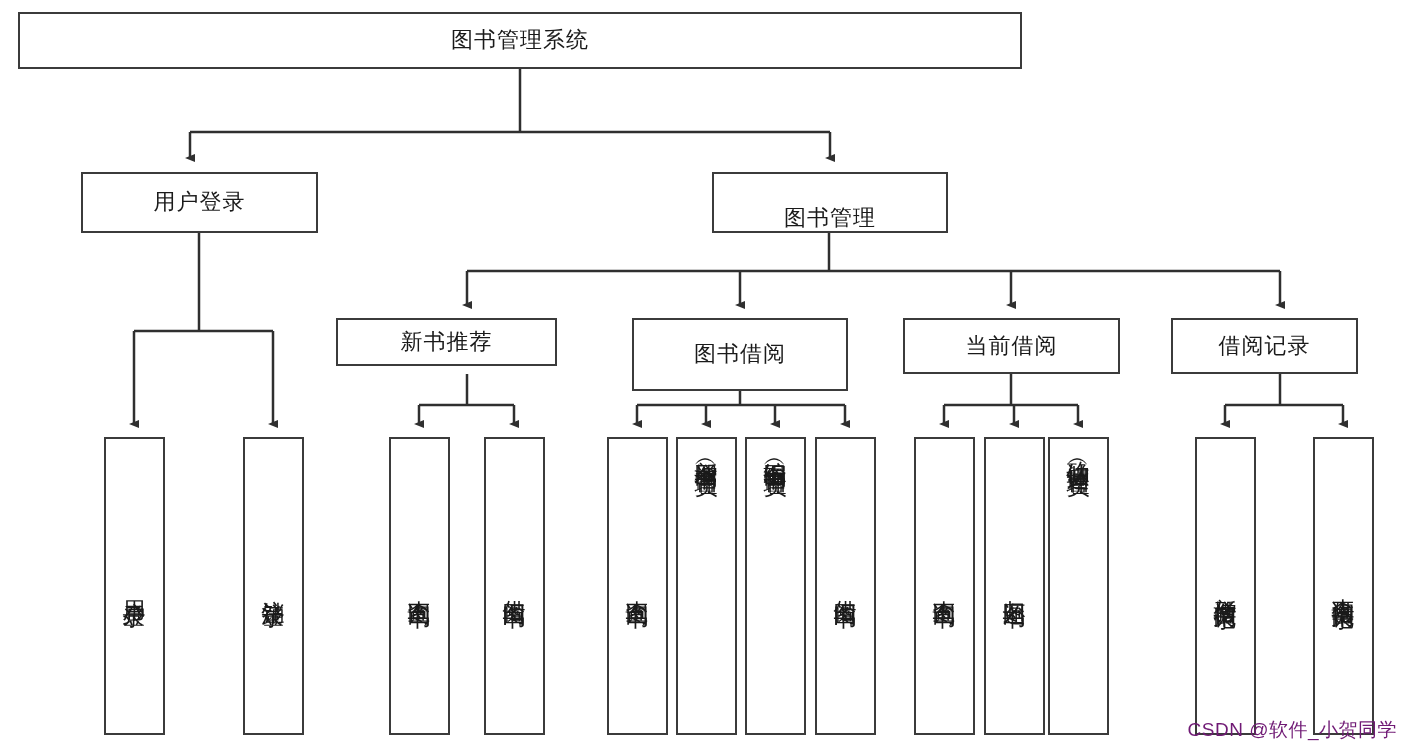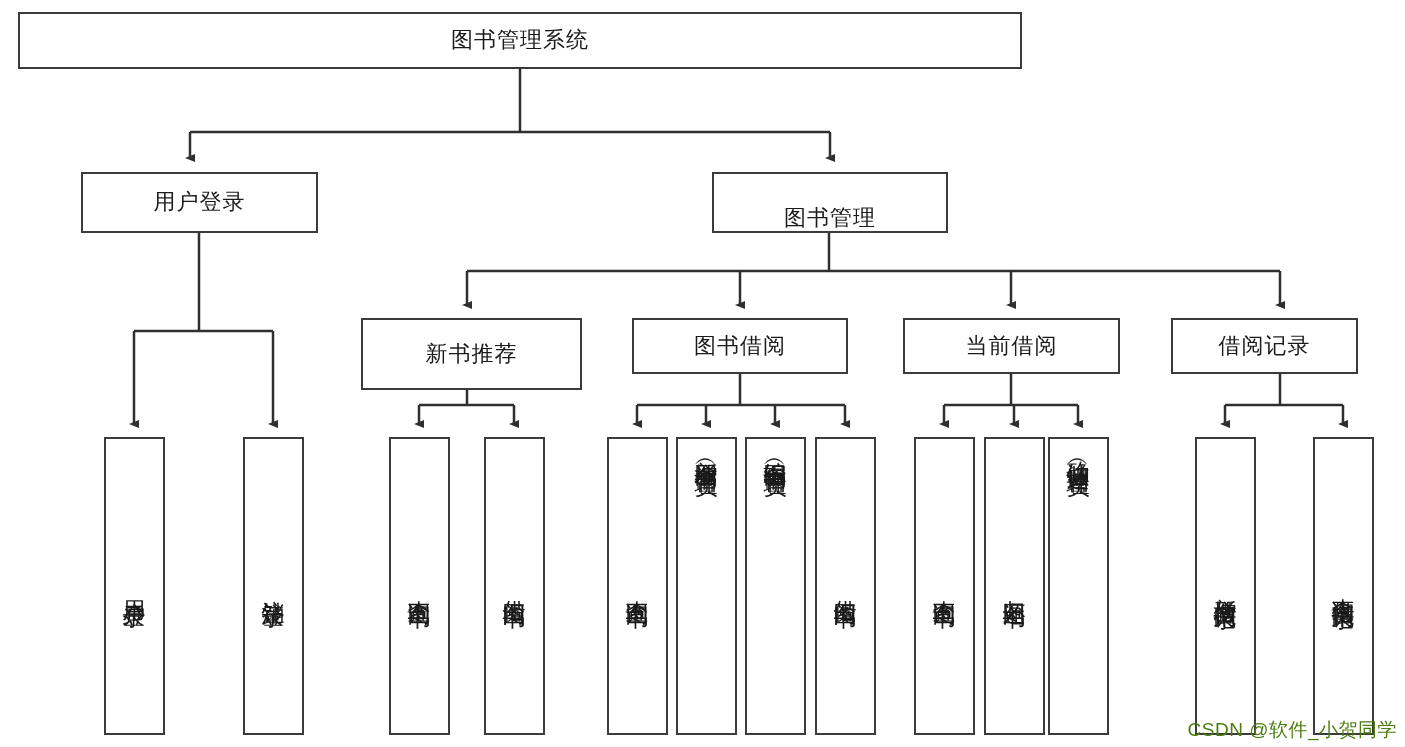--- a/index.html
+++ b/index.html
@@ -57,21 +57,21 @@
   }
   .node.vert.centered {
     align-items: center;
     padding-top: 0;
   }
   .watermark {
     position: absolute;
     right: 8px;
     bottom: 4px;
     font-size: 19px;
-    color: #4d7c0f;
+    color: #701a75;
     white-space: nowrap;
     letter-spacing: 0.5px;
   }
 </style>
 </head>
 <body>
 
 <div id="canvas">
 
   <svg class="edges" viewBox="0 0 1405 747">
@@ -128,24 +128,24 @@
     <span class="label">图书管理系统</span>
   </div>
 
   <div class="node horiz" style="left:81px; top:172px; width:237px; height:61px;">
     <span class="label">用户登录</span>
   </div>
   <div class="node horiz" style="left:712px; top:172px; width:236px; height:61px;align-items:flex-end;">
     <span class="label">图书管理</span>
   </div>
 
-  <div class="node horiz" style="left:361px; top:318px; width:221px; height:72px;">
+  <div class="node horiz" style="left:336px; top:318px; width:221px; height:48px;">
     <span class="label">新书推荐</span>
   </div>
-  <div class="node horiz" style="left:632px; top:318px; width:216px; height:56px;">
+  <div class="node horiz" style="left:632px; top:318px; width:216px; height:73px;">
     <span class="label">图书借阅</span>
   </div>
   <div class="node horiz" style="left:903px; top:318px; width:217px; height:56px;">
     <span class="label">当前借阅</span>
   </div>
   <div class="node horiz" style="left:1171px; top:318px; width:187px; height:56px;">
     <span class="label">借阅记录</span>
   </div>
 
   <div class="node vert centered" style="left:104px; top:437px; width:61px; height:298px;">

